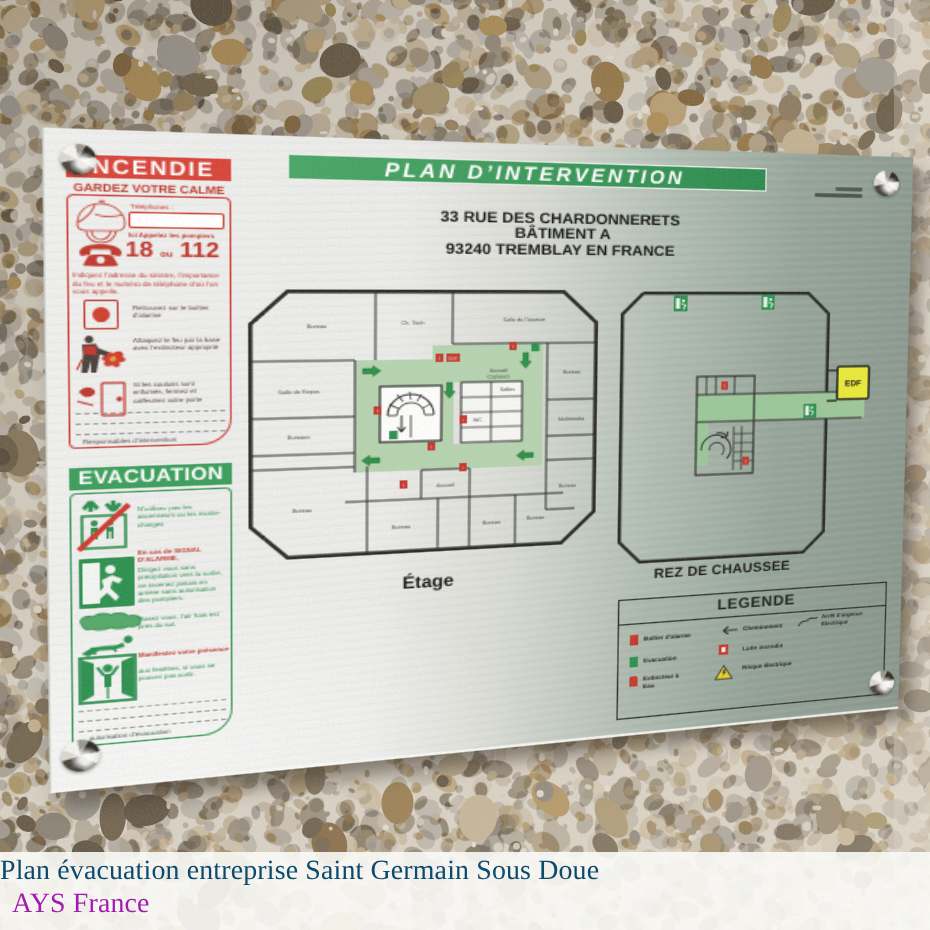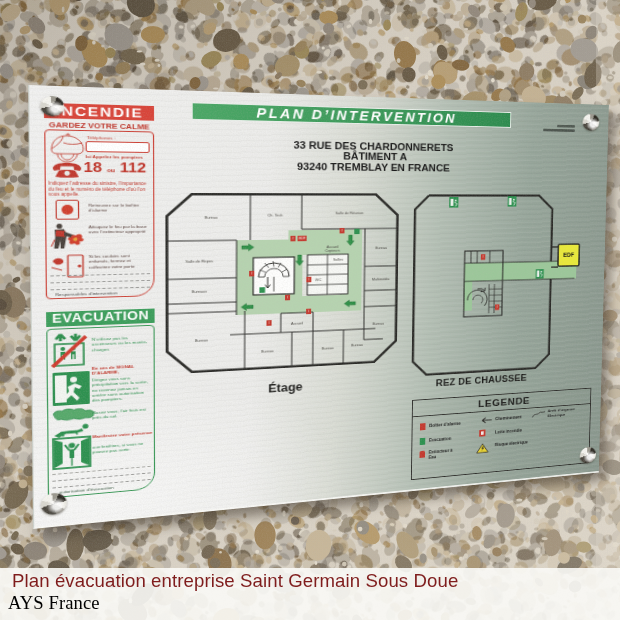--- a/index.html
+++ b/index.html
@@ -14,22 +14,22 @@
  transform-origin:0 0;
  transform:matrix3d(1.2225356,0.07291407,0,3.66012504e-04,0.01348336,1.02914887,0,6.81033013e-05,0,0,1,0,28,85,0,1);
  filter:blur(0.33px);
  background:
   radial-gradient(ellipse 55% 40% at 12% 96%, rgba(255,255,255,0.5), rgba(255,255,255,0) 70%),
   repeating-linear-gradient(178deg, rgba(255,255,255,0.07) 0 1px, rgba(0,0,0,0.0) 1px 3px, rgba(80,85,80,0.035) 3px 4px, rgba(255,255,255,0.03) 4px 6px),
   linear-gradient(94deg,#f0f0ef 0%,#ebebe9 36%,#d8dbd3 50%,#b0bcb1 66%,#95a499 81%,#88968c 100%);}
 #plate *{box-sizing:border-box;}
 .abs{position:absolute;}
 #caption{position:absolute;left:0;top:568px;width:620px;height:52px;background:rgba(250,249,246,0.9);}
-#caption .l1{position:absolute;left:12px;top:2px;font-family:Liberation Sans, sans-serif;font-size:18.6px;color:#7f1d1d;letter-spacing:0.1px;}
-#caption .l2{position:absolute;left:8px;top:24px;font-family:"Liberation Serif",serif;font-size:18.6px;color:#000000;letter-spacing:0.1px;}
+#caption .l1{position:absolute;left:0;top:2px;font-family:Liberation Serif, serif;font-size:18.6px;color:#0c4a6e;letter-spacing:0.1px;}
+#caption .l2{position:absolute;left:8px;top:24px;font-family:"Liberation Serif",serif;font-size:18.6px;color:#a21caf;letter-spacing:0.1px;}
 .screw{position:absolute;border-radius:50%;
  background:radial-gradient(circle at 62% 62%, rgba(255,255,255,0.9) 0 18%, rgba(255,255,255,0) 45%),
  conic-gradient(from 200deg,#4a463e 0 55deg,#d9d7cf 55deg 95deg,#f4f3ee 95deg 150deg,#9b988e 150deg 185deg,#2e2b24 185deg 240deg,#e6e4dc 240deg 285deg,#6b675d 285deg 330deg,#35322a 330deg 360deg);
  box-shadow:0 1px 2px rgba(40,35,25,0.45);}
 .redtxt{color:#c0392e;}
 .grntxt{color:#2e8f4e;}
 .tiny{font-size:4.3px;line-height:1.25;}
 </style>
 </head>
 <body>

